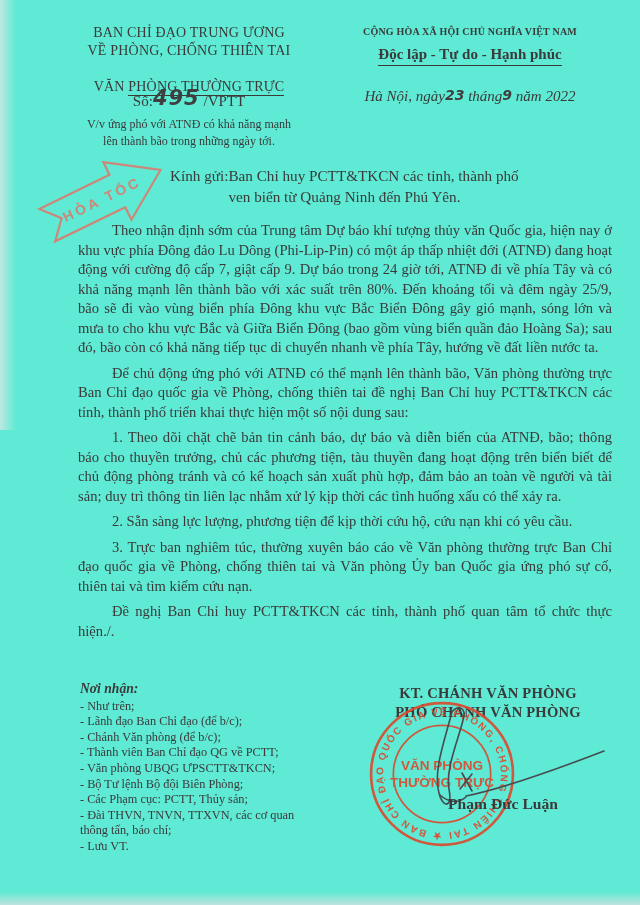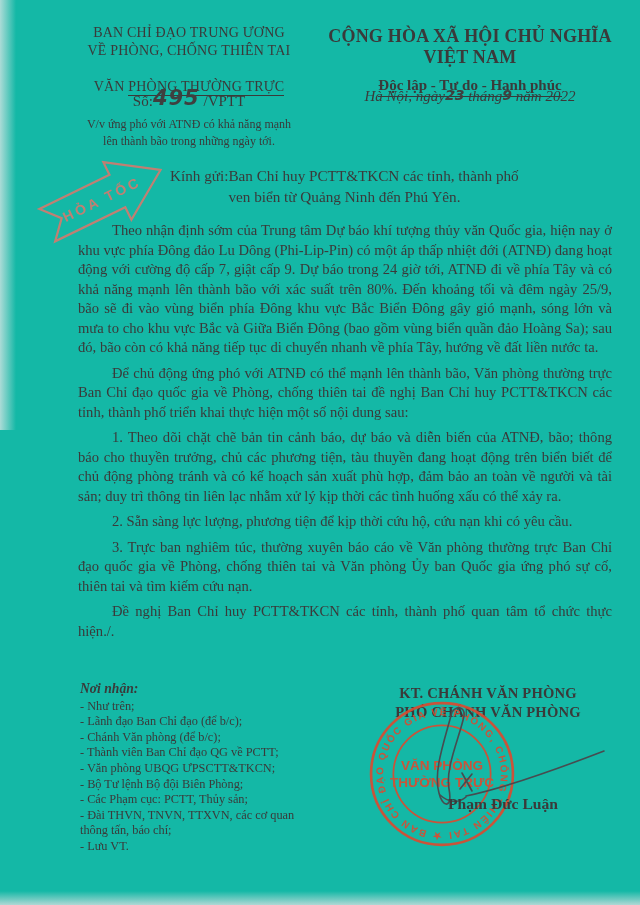--- a/index.html
+++ b/index.html
@@ -1,18 +1,18 @@
 <!DOCTYPE html>
 <html><head>
 <meta charset="utf-8">
 <style>
   html,body { margin:0; padding:0; background:#ffffff; }
   .page {
     position:relative; width:640px; height:905px; overflow:hidden;
-    background:#14b8a6; color:#3a3a3a;
+    background:#5eead4; color:#3a3a3a;
     font-family:"Liberation Serif", serif;
   }
   
   .edge-left {
     position:absolute; left:0; top:0; width:16px; height:430px;
     background:linear-gradient(to right, rgba(222,231,231,.75), rgba(255,255,255,0));
     pointer-events:none;
   }
   .edge-bottom {
     position:absolute; left:0; bottom:0; width:640px; height:14px;
@@ -28,21 +28,21 @@
 
   .so-line { position:absolute; left:50px; top:87px; width:278px; text-align:center; font-size:15px; }
   .handwritten { font-family:"DejaVu Sans", sans-serif; font-style:italic; font-weight:bold;
                  font-size:21px; letter-spacing:1px; position:relative; top:-1px; color:#3f3f3f; }
   .hand-sm { font-size:14px; letter-spacing:0; }
 
   .subject { position:absolute; left:38px; top:116px; width:302px; text-align:center;
              font-size:12px; line-height:17px; }
 
   .hdr-right { position:absolute; left:320px; top:26px; width:300px; text-align:center; }
-  .hdr-right .n1 { font-weight:bold; font-size:18px; letter-spacing:.2px; }
+  .hdr-right .n1 { font-weight:bold; font-size:10px; letter-spacing:.2px; }
   .hdr-right .n2 { display:inline-block; font-weight:bold; font-size:15px; margin-top:9px;
                    border-bottom:1.4px solid #3a3a3a; padding-bottom:2px; }
   .date-line { position:absolute; left:320px; top:88px; width:300px; text-align:center;
                font-style:italic; font-size:15px; }
 
   
   .kinh-gui { position:absolute; left:170px; top:165px; font-size:15.2px; line-height:21px;
               display:flex; }
   .kg-line2 { }
 

